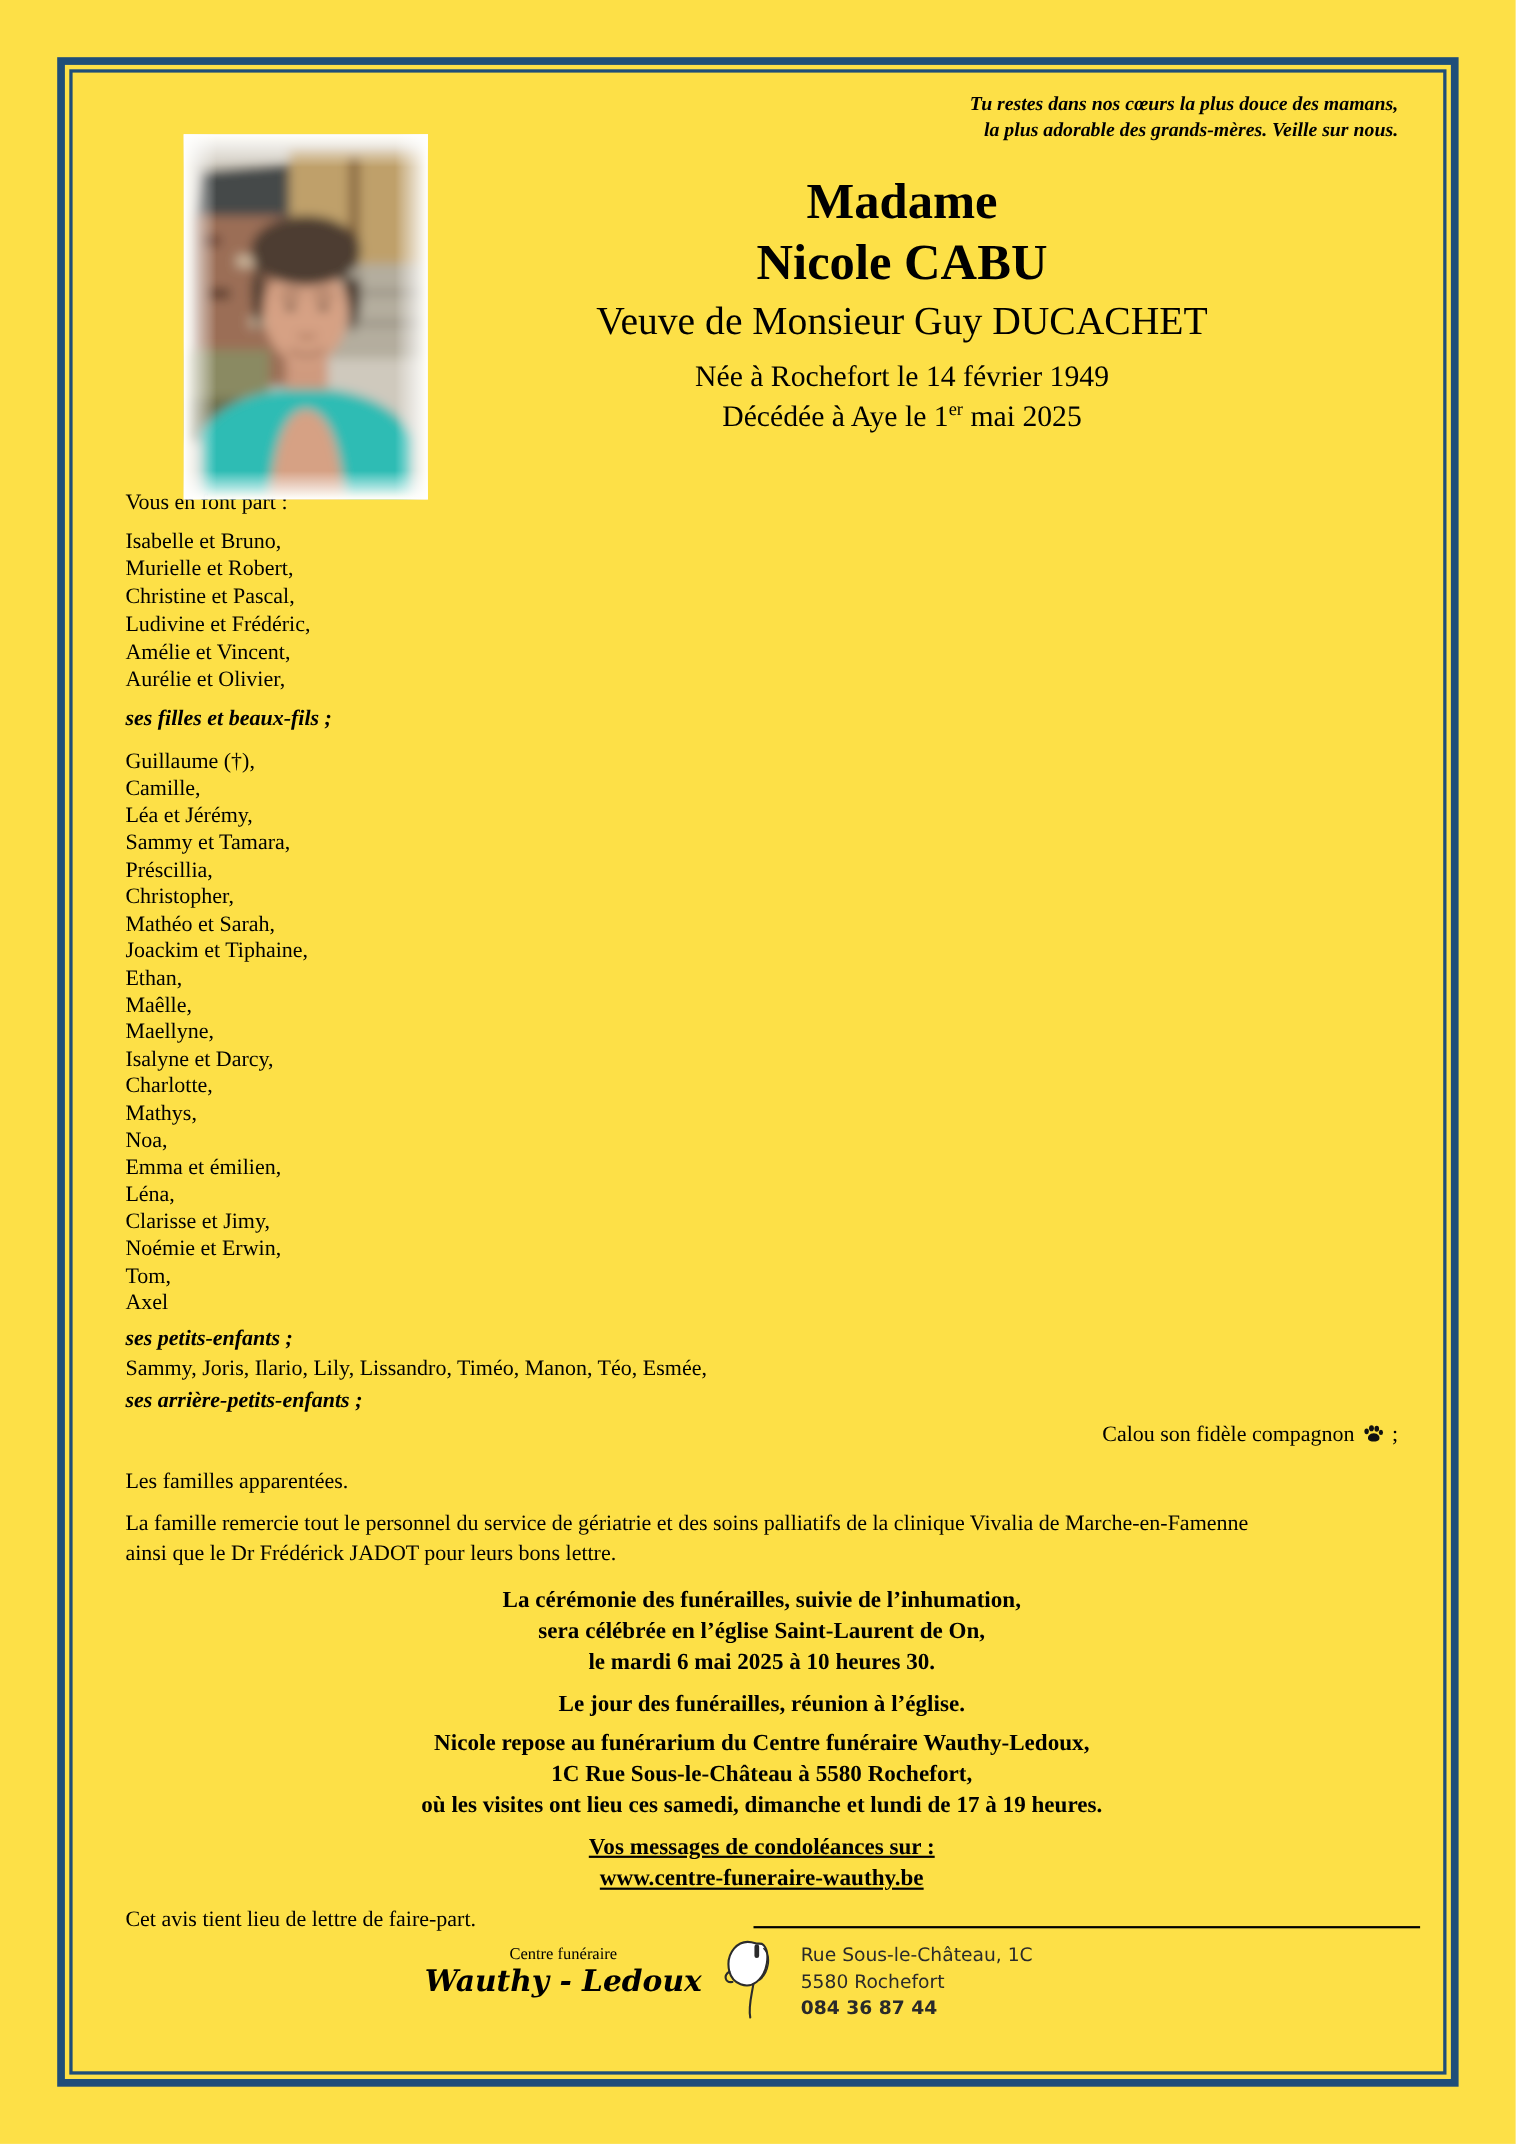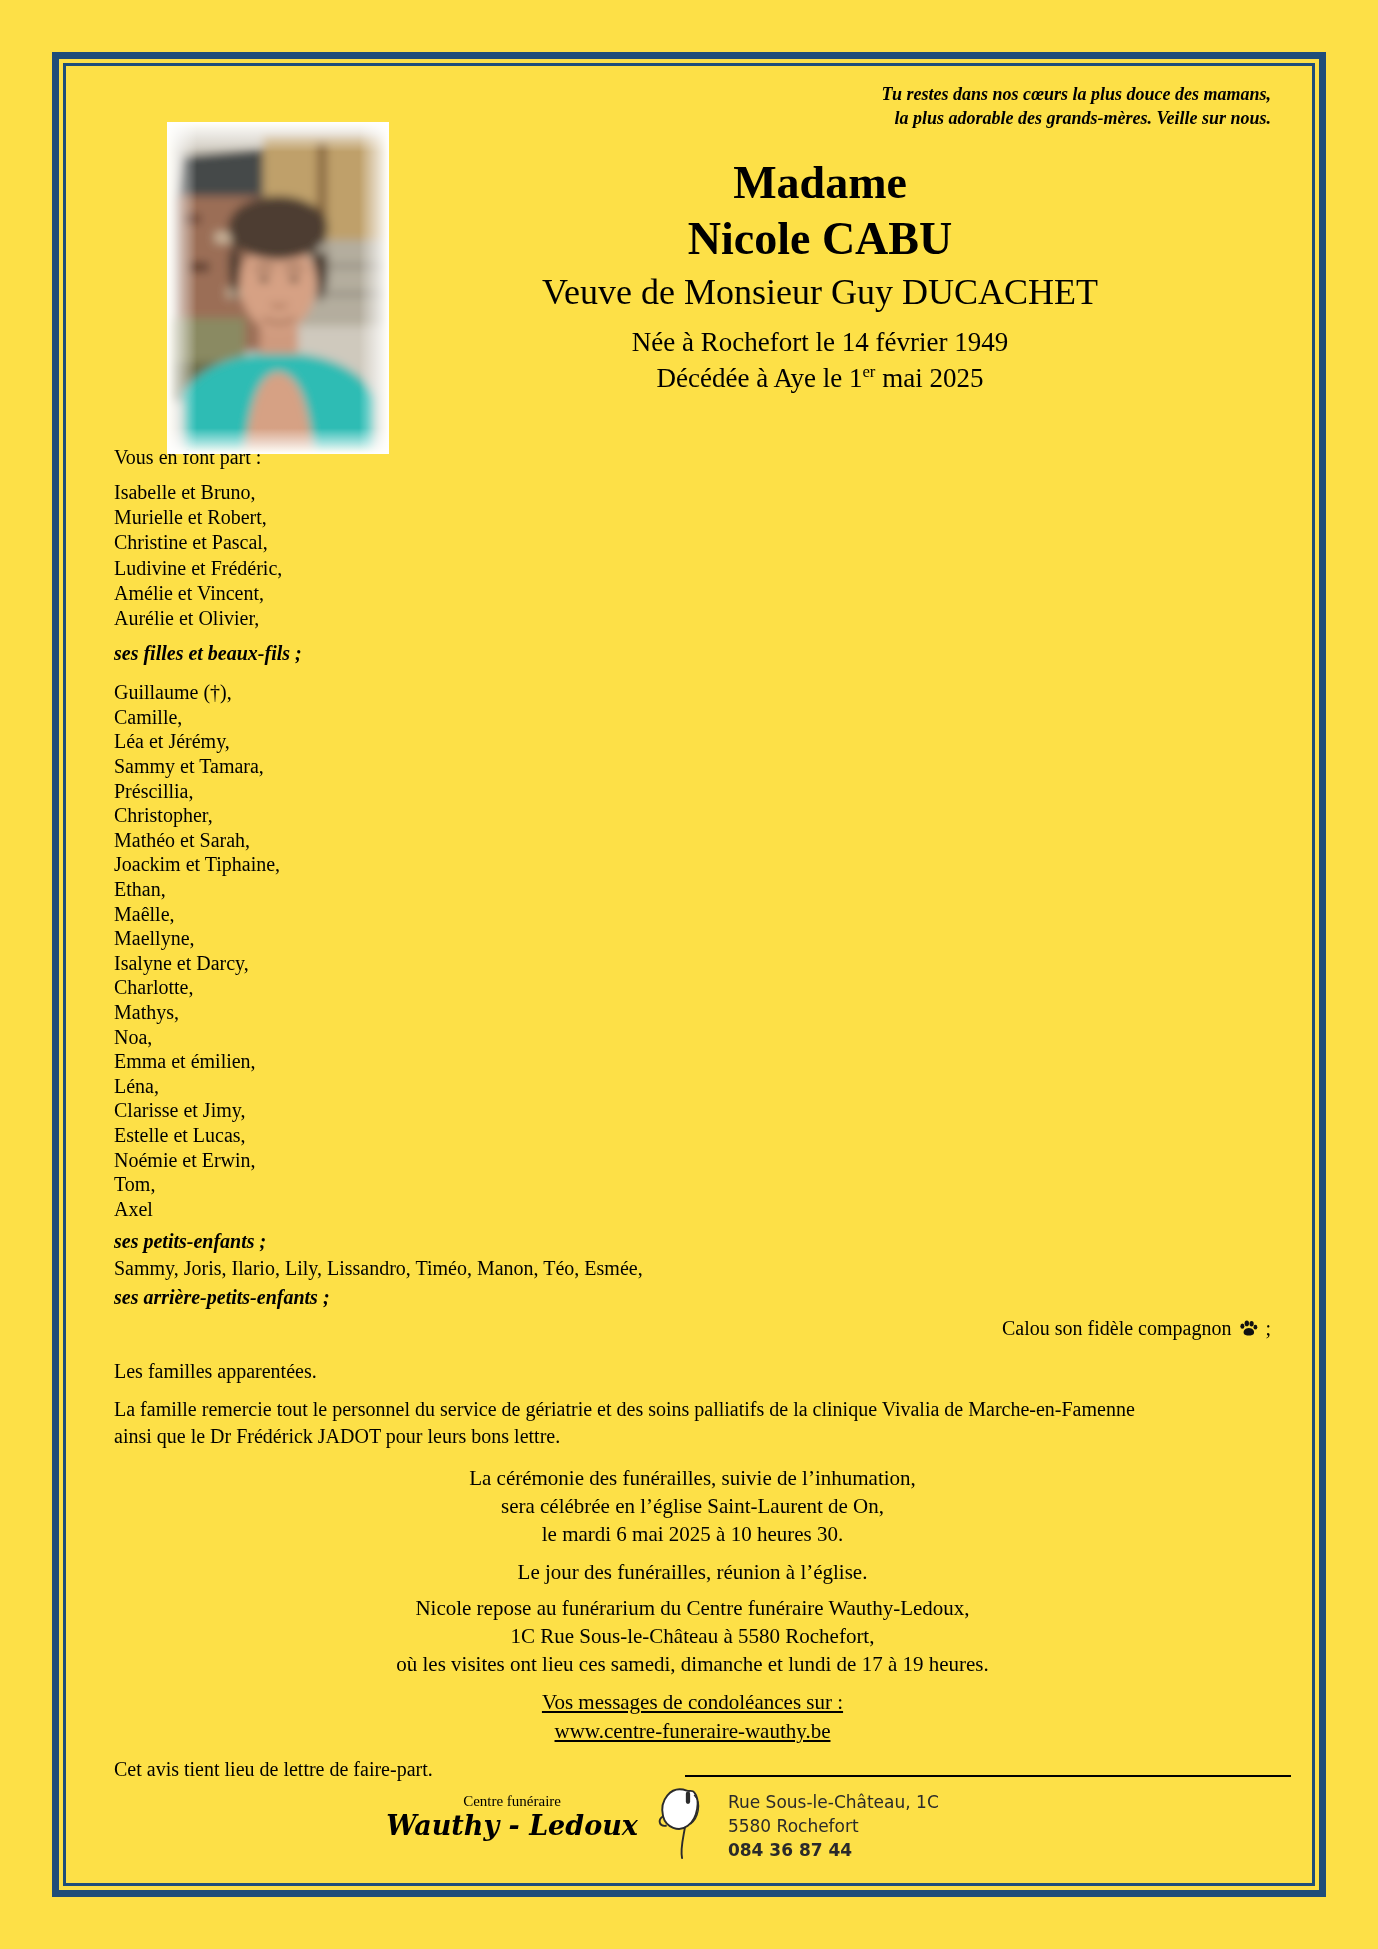--- a/index.html
+++ b/index.html
@@ -39,21 +39,21 @@
   .label1{margin:10px 0 14px 0;}
   .label2{margin-top:8px;}
   .label3{margin-top:4px;}
   .ggc-line{margin-top:2px;line-height:25px;}
   .calou{margin-top:6px;line-height:25px;text-align:right;}
   .paw{display:inline-block;vertical-align:-2px;margin:0 7px 0 8px;}
   .familles{margin-top:16px;line-height:25px;}
   .thanks{margin-top:12px;line-height:27px;}
 
   
-  .c-bold{font-weight:normal;font-size:21px;line-height:28px;text-align:center;}
+  .c-bold{font-weight:bold;font-size:21px;line-height:28px;text-align:center;}
   .ceremony{margin-top:14px;}
   .reunion{margin-top:10px;}
   .repose{margin-top:8px;}
   .condolences{margin-top:10px;line-height:29px;text-decoration:underline;}
 
   
   .notice-row{display:flex;align-items:flex-end;margin-top:10px;}
   .notice{font-size:20px;line-height:26px;white-space:nowrap;}
   .foot-rule{flex:0 0 606px;margin-left:auto;margin-right:-20px;margin-bottom:5px;
              border-top:2px solid #000;height:0;}
@@ -161,21 +161,20 @@
             <div>Ethan,</div>
             <div>Maêlle,</div>
             <div>Maellyne,</div>
             <div>Isalyne et Darcy,</div>
             <div>Charlotte,</div>
             <div>Mathys,</div>
             <div>Noa,</div>
             <div>Emma et émilien,</div>
             <div>Léna,</div>
             <div>Clarisse et Jimy,</div>
-            <div>Estelle et Lucas,</div>
             <div>Noémie et Erwin,</div>
             <div>Tom,</div>
             <div>Axel</div>
           </div>
 
           <div class="right-label label2">ses petits-enfants ;</div>
 
           <div class="ggc-line">Sammy, Joris, Ilario, Lily, Lissandro, Timéo, Manon, Téo, Esmée,</div>
 
           <div class="right-label label3">ses arrière-petits-enfants ;</div>

